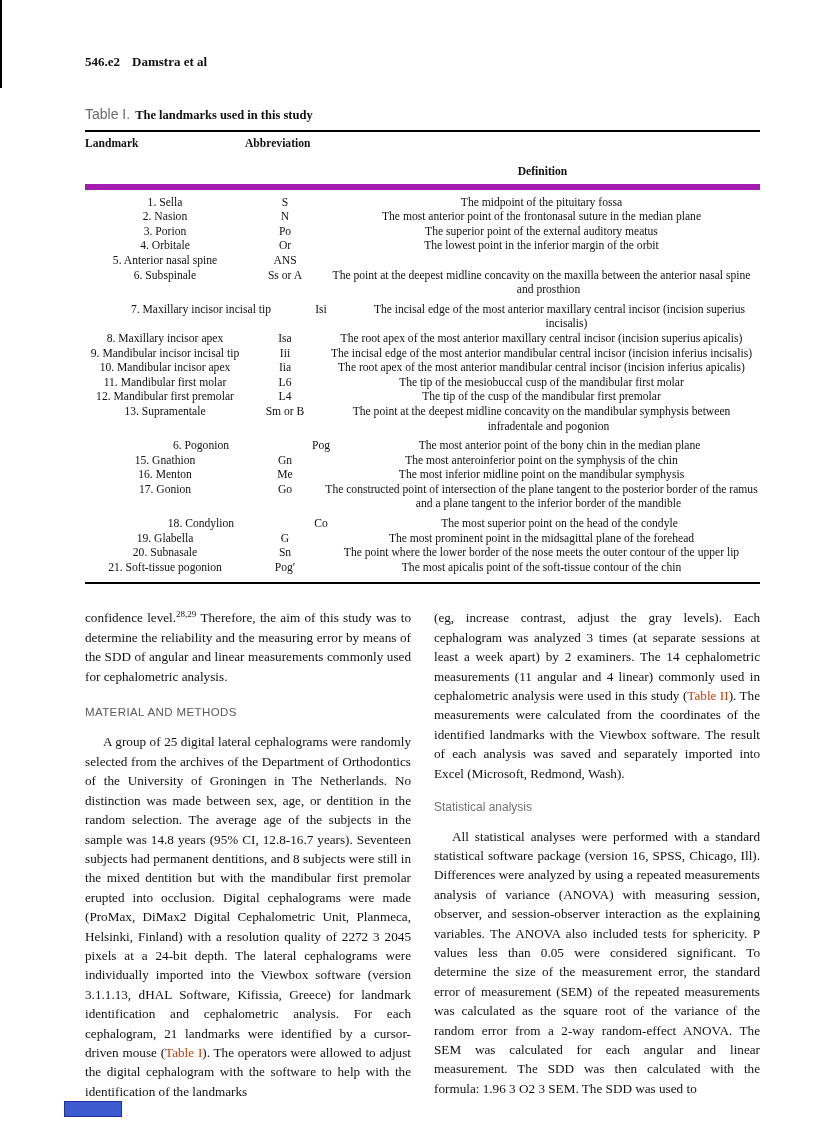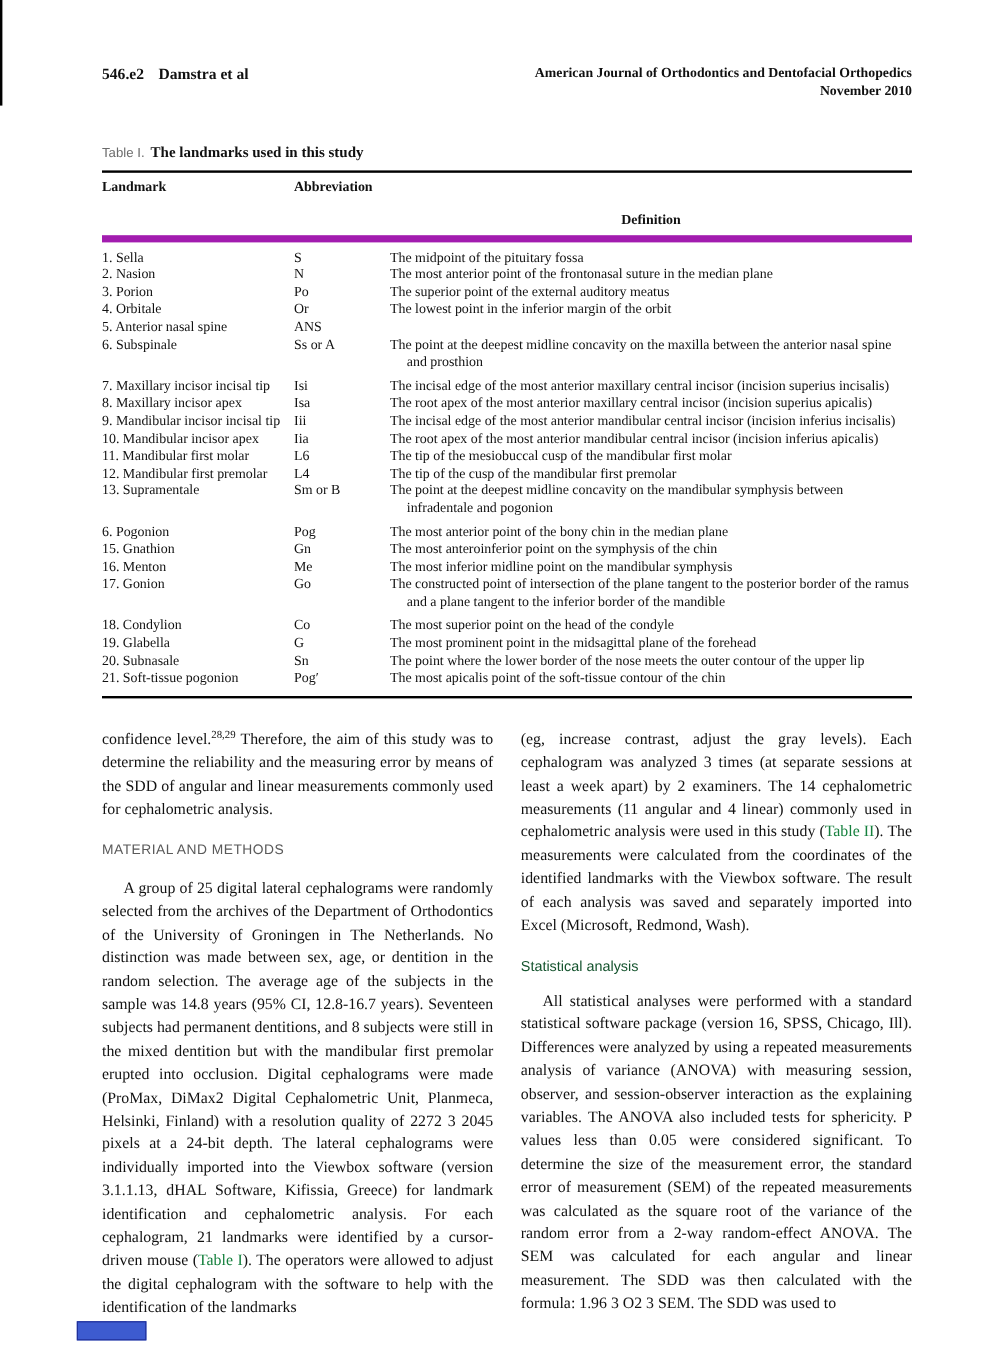--- a/index.html
+++ b/index.html
@@ -15,59 +15,55 @@
   .blue-box  { position:absolute; left:64px; top:1101px; width:56px; height:14px;
                background:#3d5bd0; border:1px solid #20309a; }
 
   
   .hdr { display:flex; justify-content:space-between; align-items:flex-start; }
   .hdr-left { font-weight:bold; font-size:13px; display:flex; gap:12px; }
   .hdr-right { text-align:right; font-weight:bold; font-size:11.5px; line-height:15px; }
 
   
   .tbl-title { margin-top:36px; margin-bottom:7px; font-size:12.5px; }
-  .tbl-label { font-family:"Liberation Sans", sans-serif; color:#6b6b6b; font-size:11px; margin-right:5px; }
+  .tbl-label { font-family:"Liberation Sans", sans-serif; color:#6b6b6b; font-size:14px; margin-right:5px; }
   .tbl-name  { font-weight:bold; }
   .tbl { border-top:2px solid #000; border-bottom:2px solid #000; font-size:11.6px; line-height:14.6px; }
   .thead { display:grid; grid-template-columns:160px 80px 1fr; font-weight:bold;
            border-bottom:6px solid #a21caf; padding:5px 0 4px; }
   .thead .hc2 { text-align:center;margin-top:28px; }
-  .tbody { padding:6px 0 7px; }
+  .tbody { padding:6px 0 7px;text-align:center; }
   .trow { display:grid; grid-template-columns:160px 80px 1fr; }
-  .trow.group-start { margin-top:5px; }
+  .trow.group-start { margin-top:5px;margin-left:36px; }
   .tcell.c2 { padding-left:14px; text-indent:-14px; padding-right:2px; }
 
   
   .cols { display:flex; gap:23px; margin-top:24px; }
   .col { width:326px; font-size:13.2px; line-height:19.4px; text-align:justify; }
   .col p { margin:0; }
   .indent { text-indent:18px; }
   .sec-h1 { font-family:"Liberation Sans", sans-serif; font-size:11.5px; font-weight:400;
             color:#5a5a5a; letter-spacing:0.4px; margin:17px 0 10px; text-align:left; }
   .sec-h2 { font-family:"Liberation Sans", sans-serif; font-size:12px; font-weight:400;
-            color:#14532d; margin:15px 0 9px; text-align:left; }
-  .link { color:#15803d; text-decoration:none; cursor:pointer;font-family:Liberation Serif, serif; }
+            color:#737373; margin:15px 0 9px; text-align:left; }
+  .link { color:#c2410c; text-decoration:none; cursor:pointer;font-family:Liberation Serif, serif; }
   sup.ref { font-size:9px; line-height:0; vertical-align:super; }
 </style>
 </head>
 <body>
 
 <div class="edge-mark"></div>
 <div class="blue-box"></div>
 
 <div class="page">
 
   <div class="hdr">
     <div class="hdr-left">
       <span>546.e2</span>
       <span>Damstra et al</span>
-    </div>
-    <div class="hdr-right">
-      <div>American Journal of Orthodontics and Dentofacial Orthopedics</div>
-      <div>November 2010</div>
     </div>
   </div>
 
   <div class="tbl-title">
     <span class="tbl-label">Table I.</span><span class="tbl-name">The landmarks used in this study</span>
   </div>
 
   <div class="tbl">
     <div class="thead">
       <div class="hc0">Landmark</div>

